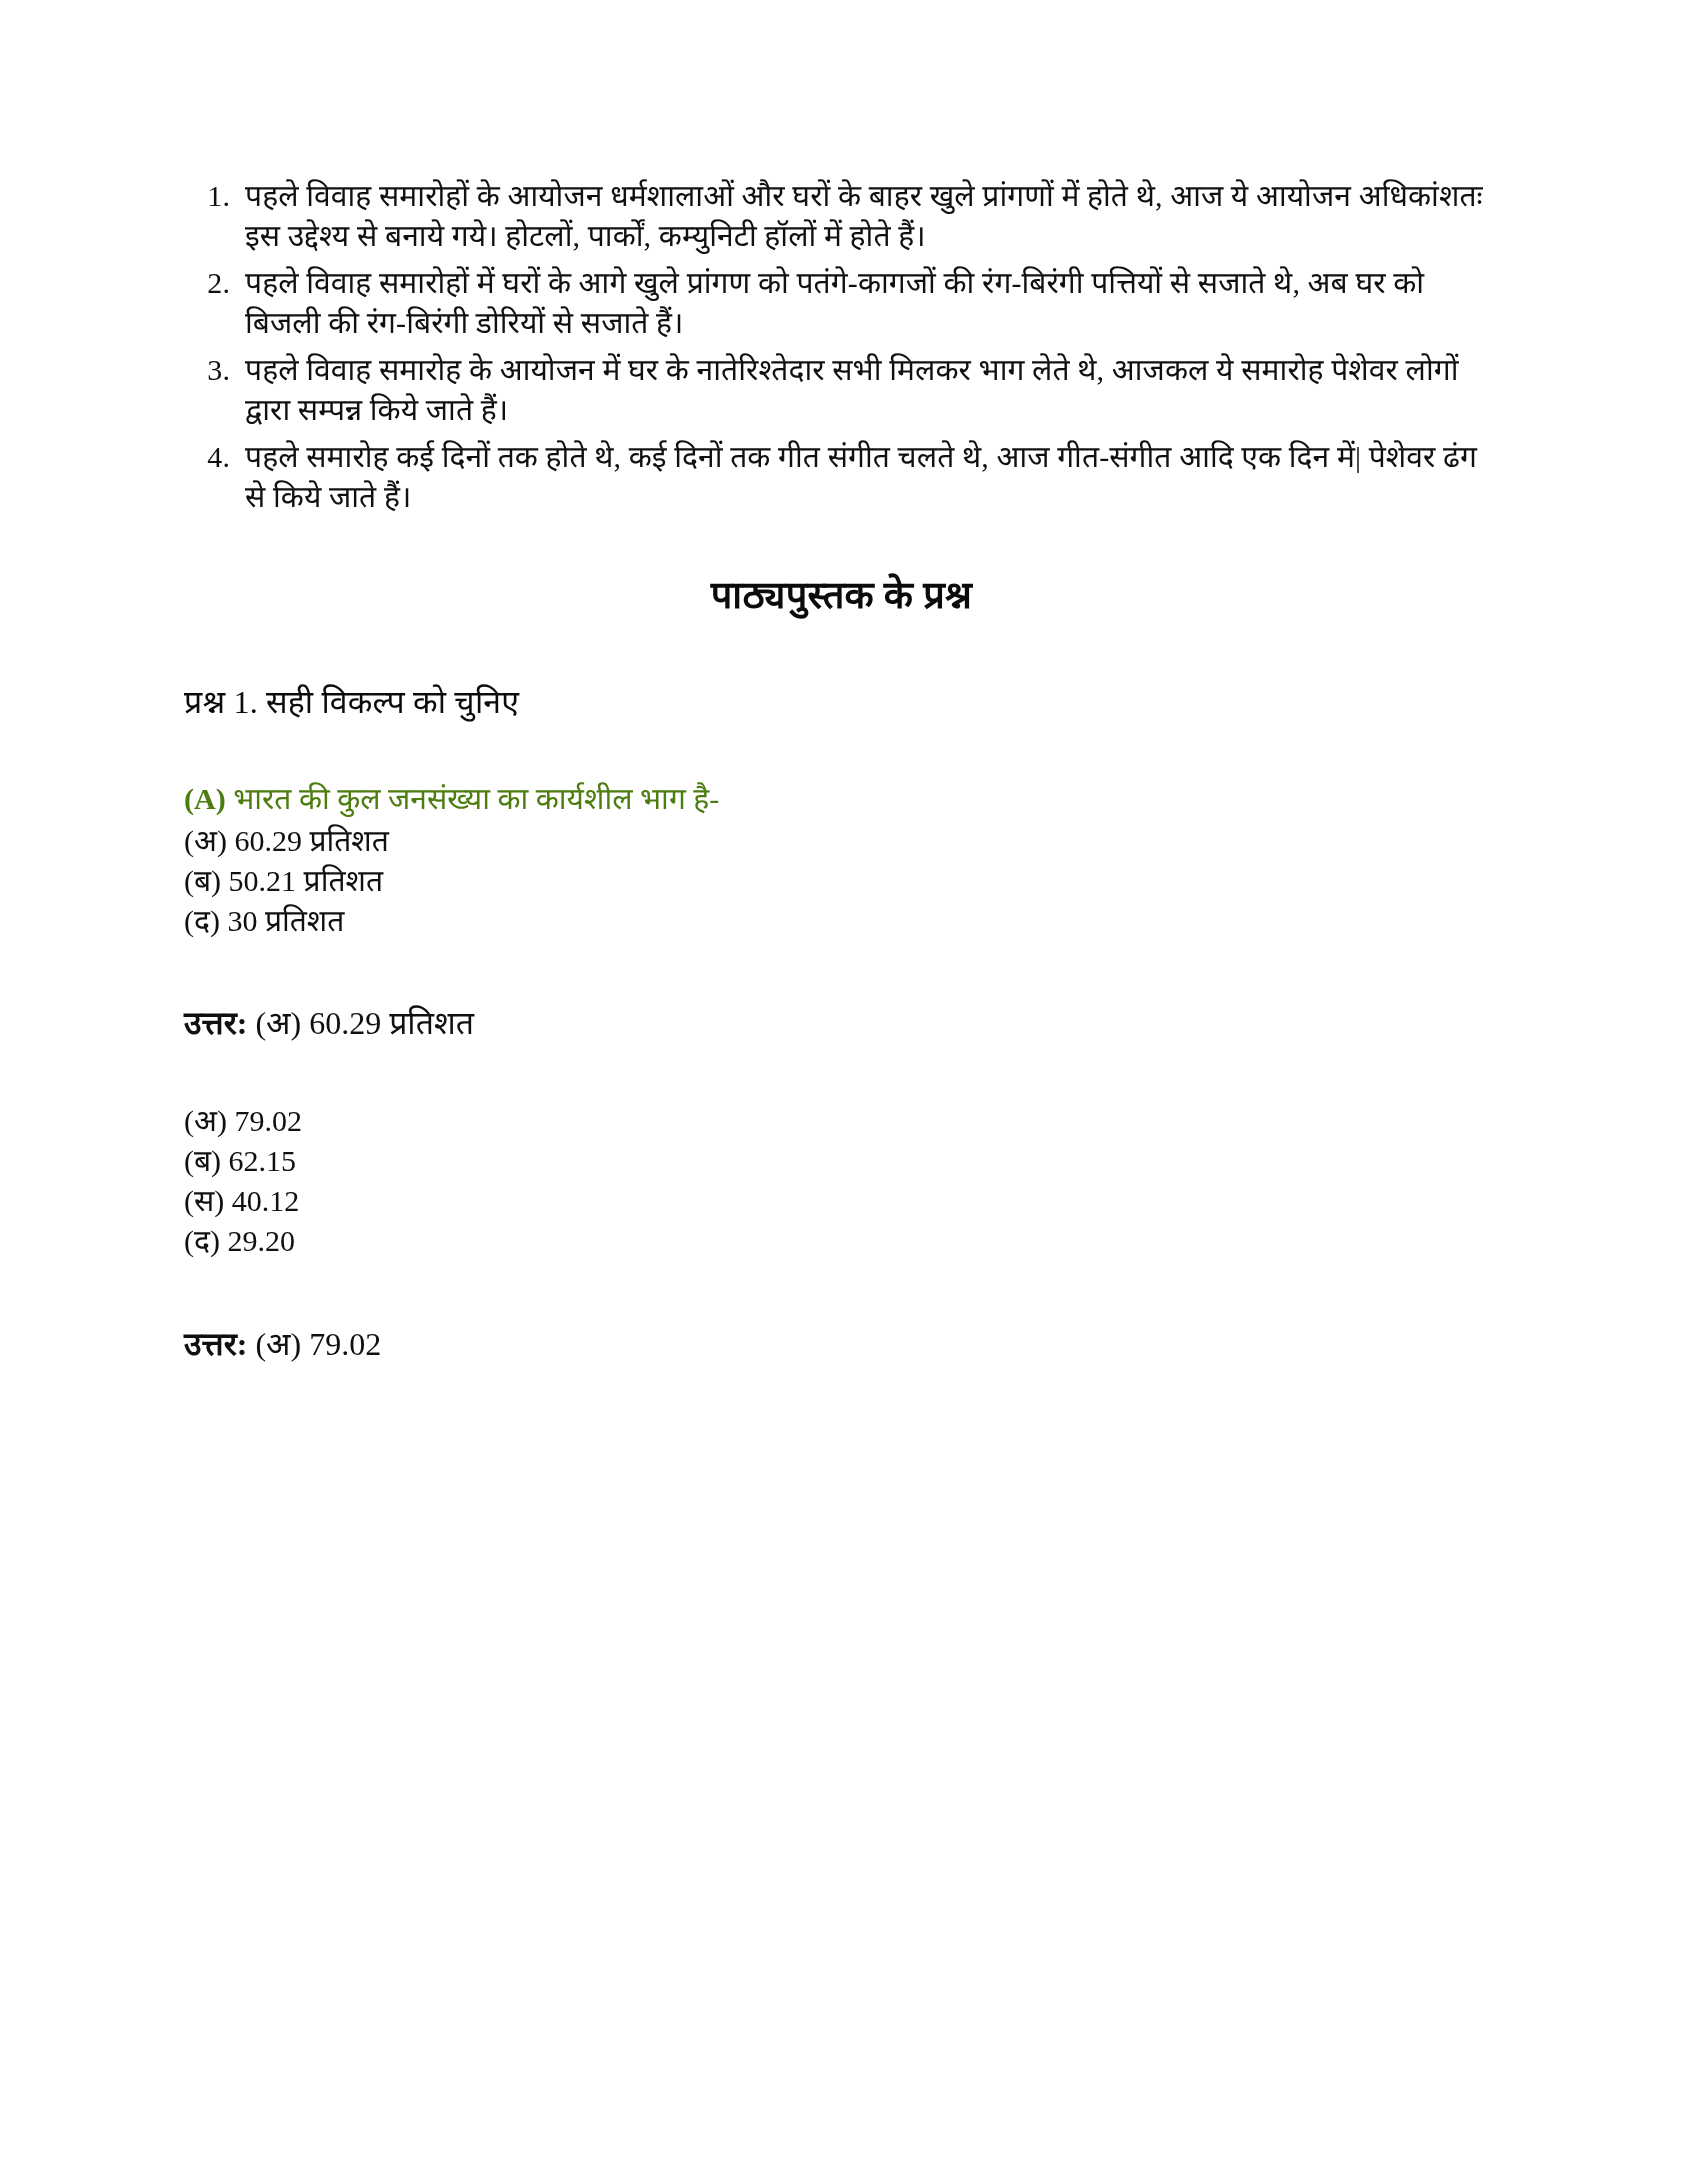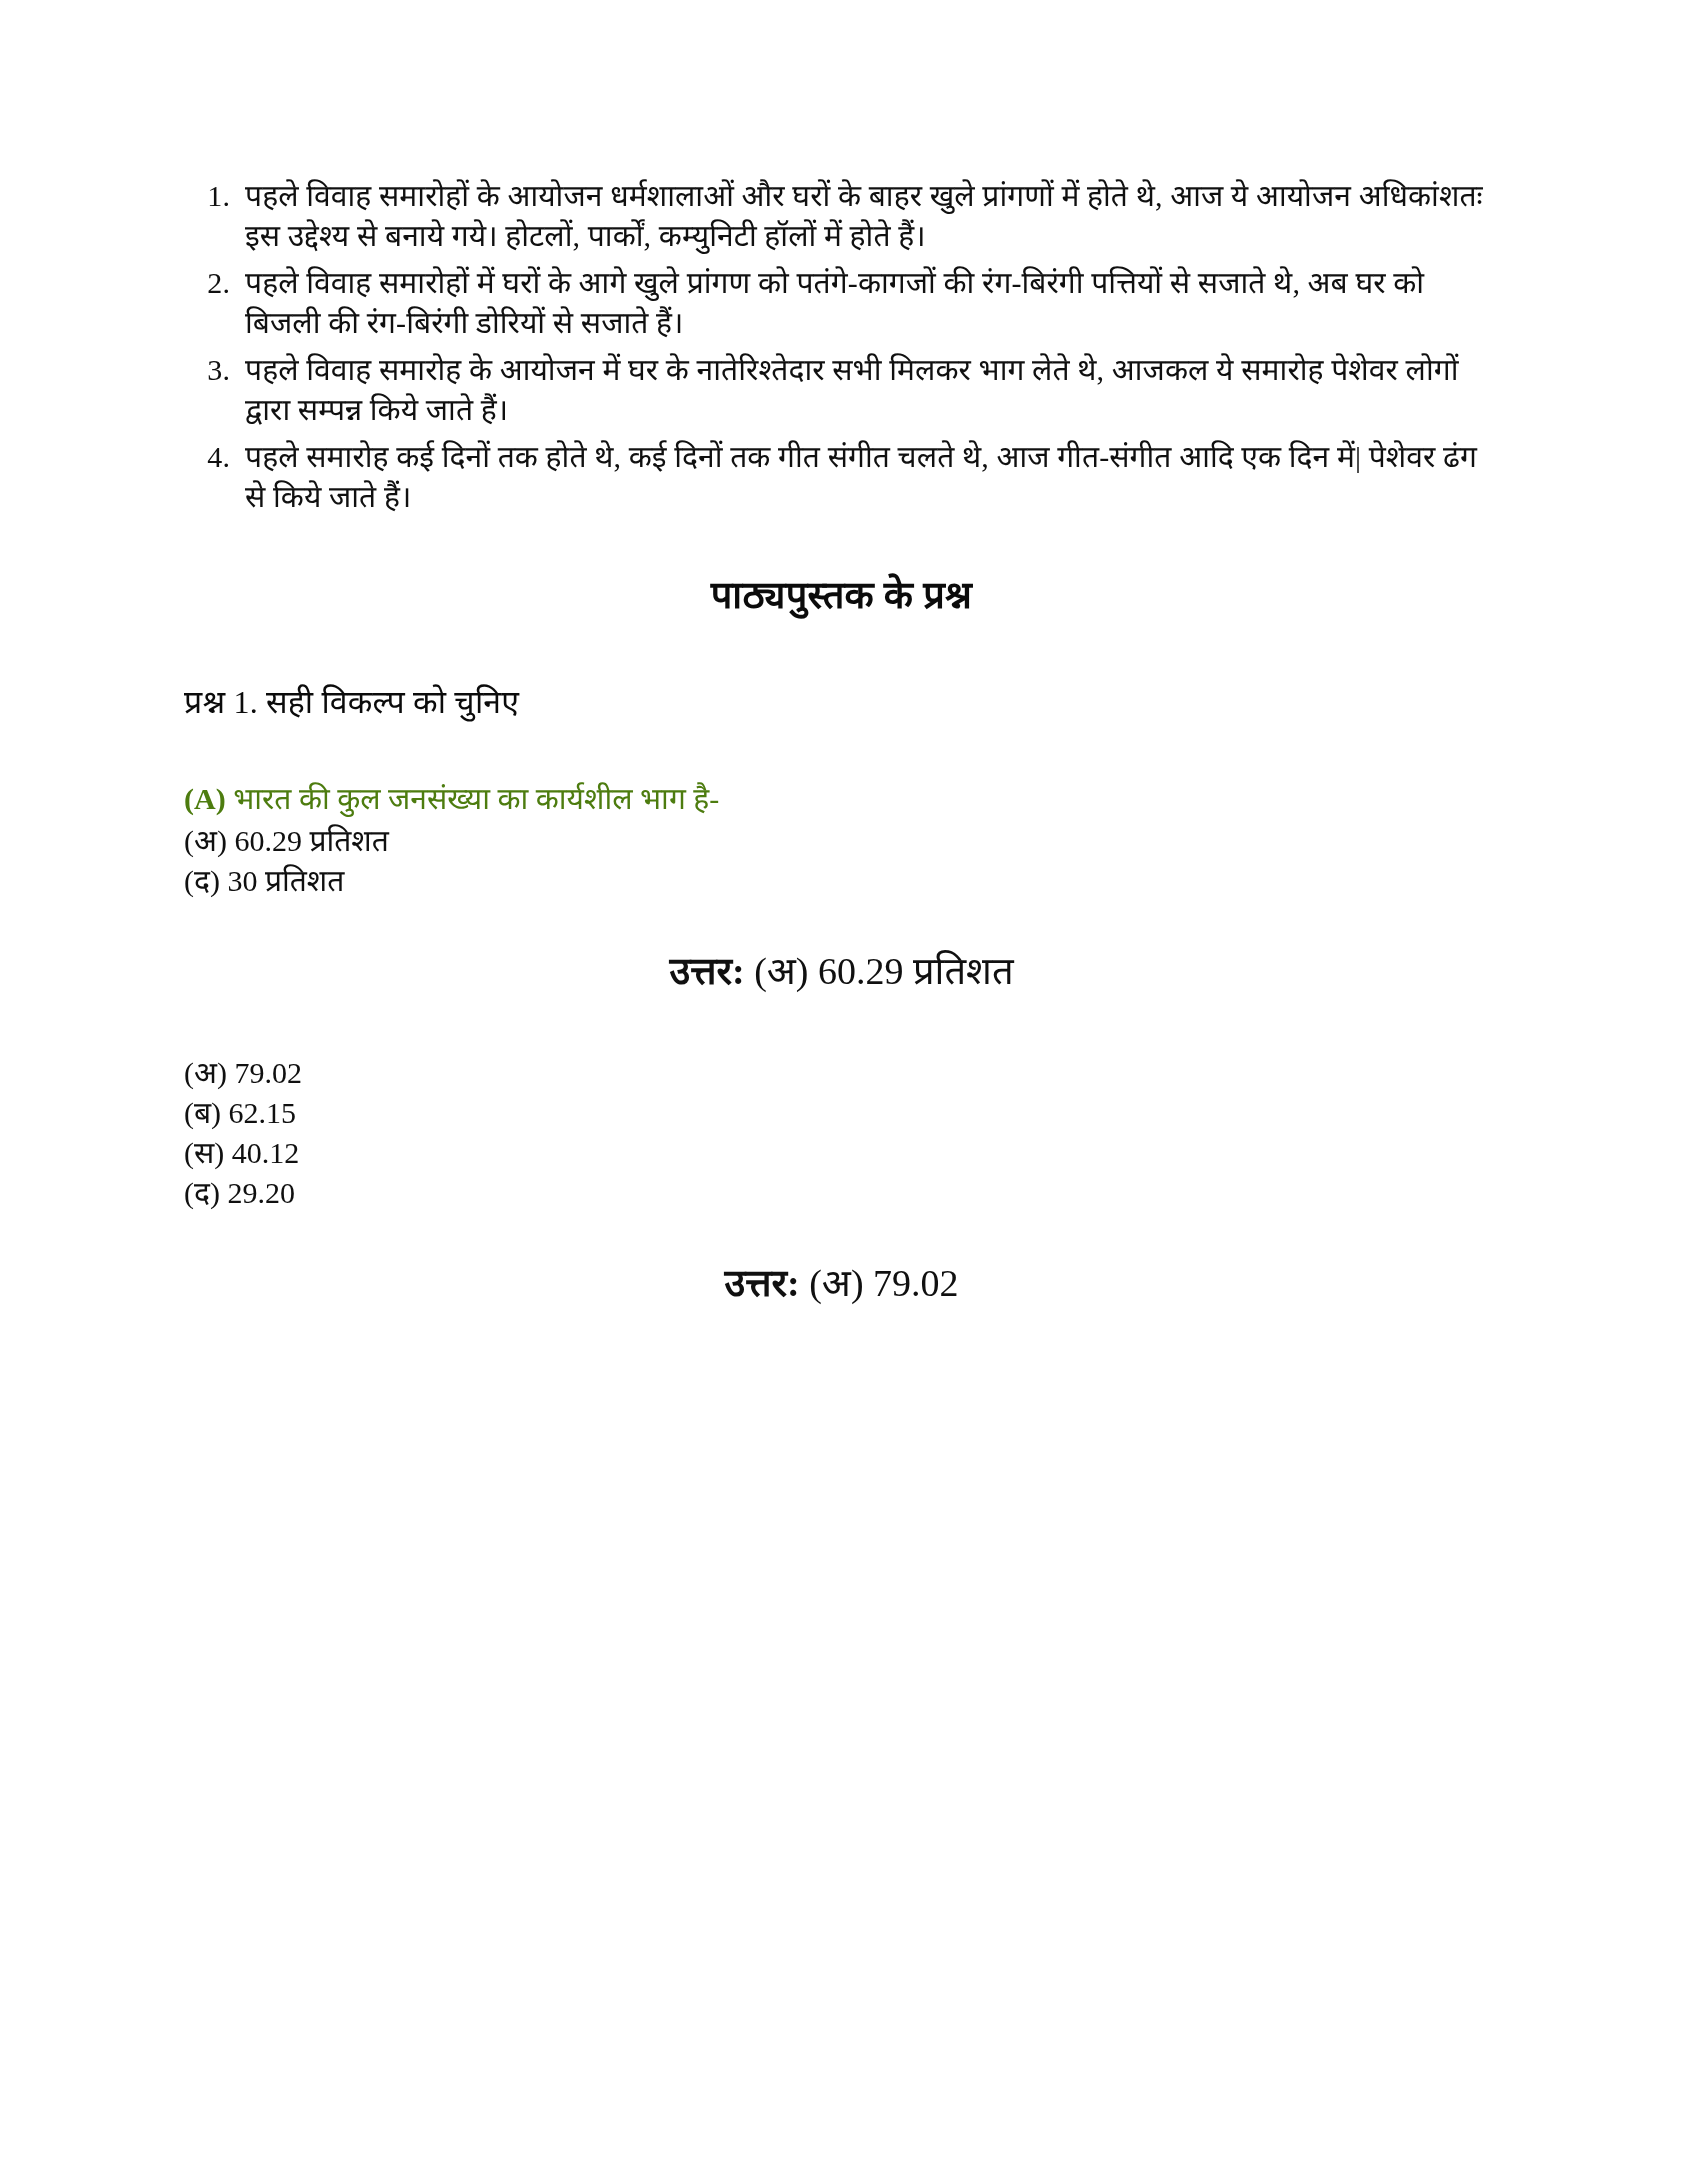--- a/index.html
+++ b/index.html
@@ -111,25 +111,24 @@
   }
 
   .mcq-option {
     font-size: 30px;
     line-height: 1.335;
     margin: 0;
     color: #101010;
   }
 
   .answer-line {
-    font-size: 38px;
+    font-size: 32px;
     line-height: 1.32;
-    margin-top: 45px;
+    margin-top: 61px;
     color: #101010;
-    text-align: center;
   }
 
   .answer-line .answer-label {
     font-weight: bold;
   }
 
   
   .content, .section-heading, .question-heading {
     -webkit-font-smoothing: antialiased;
   }
@@ -160,20 +159,21 @@
     </ol>
 
     <h2 class="section-heading">पाठ्यपुस्तक के प्रश्न</h2>
 
     <h3 class="question-heading">प्रश्न 1. सही विकल्प को चुनिए</h3>
 
     <div class="mcq-group">
       <p class="mcq-stem"><span class="stem-label">(A)</span> <span>भारत की कुल जनसंख्या का कार्यशील भाग है-</span></p>
       <ul class="mcq-options">
         <li class="mcq-option">(अ) 60.29 प्रतिशत</li>
+        <li class="mcq-option">(ब) 50.21 प्रतिशत</li>
         <li class="mcq-option">(द) 30 प्रतिशत</li>
       </ul>
       <p class="answer-line"><span class="answer-label">उत्तर:</span> <span>(अ) 60.29 प्रतिशत</span></p>
     </div>
 
     <div class="mcq-group">
       <ul class="mcq-options">
         <li class="mcq-option">(अ) 79.02</li>
         <li class="mcq-option">(ब) 62.15</li>
         <li class="mcq-option">(स) 40.12</li>

